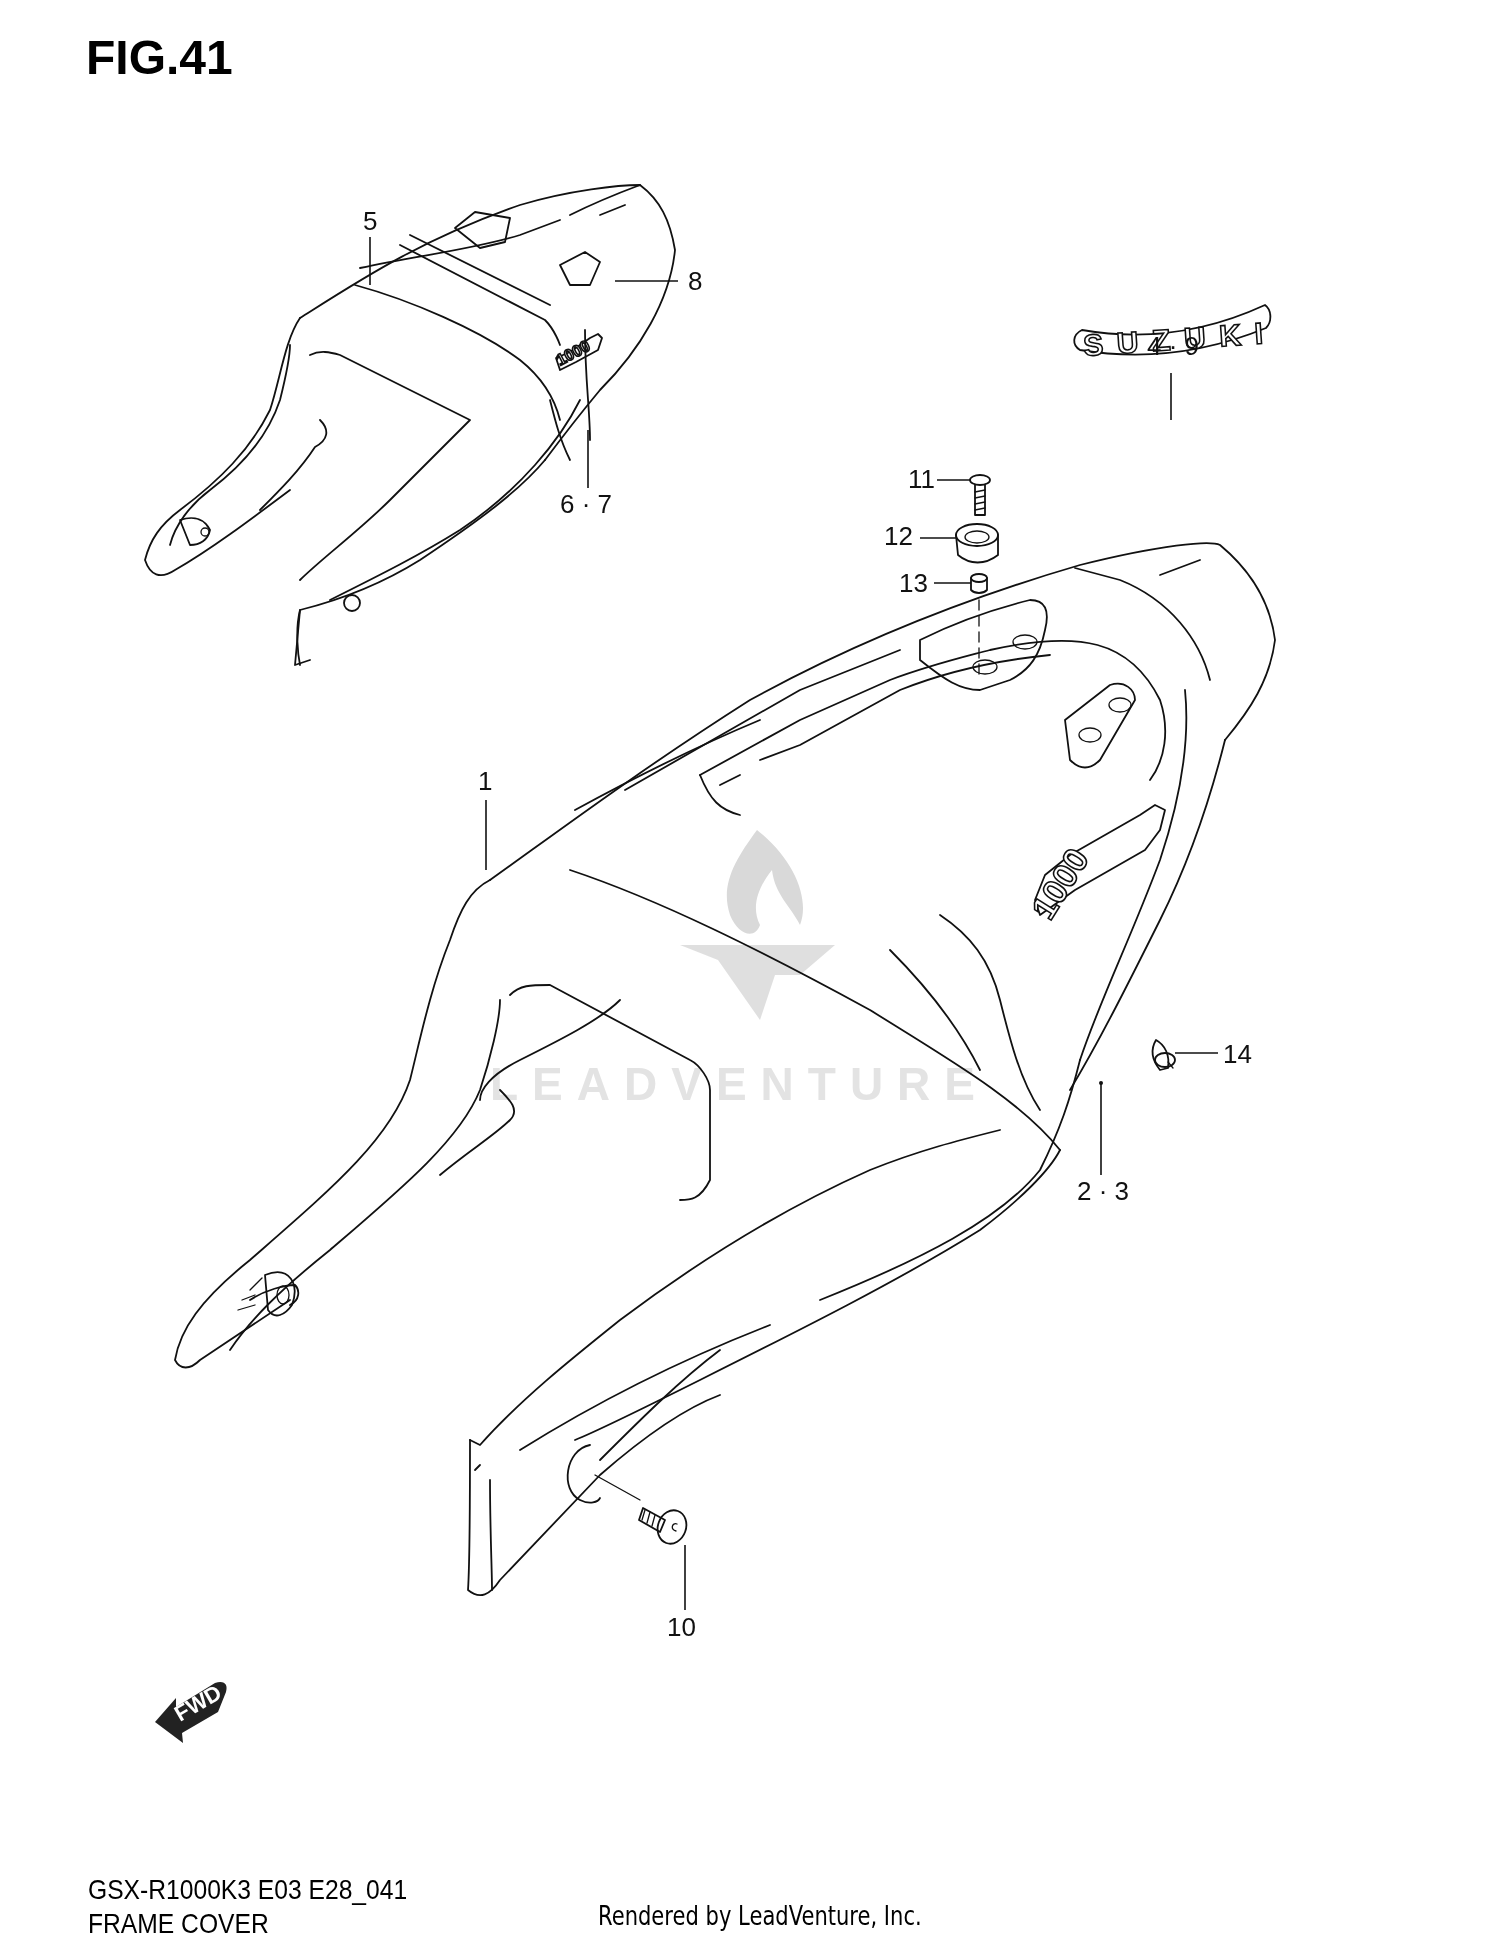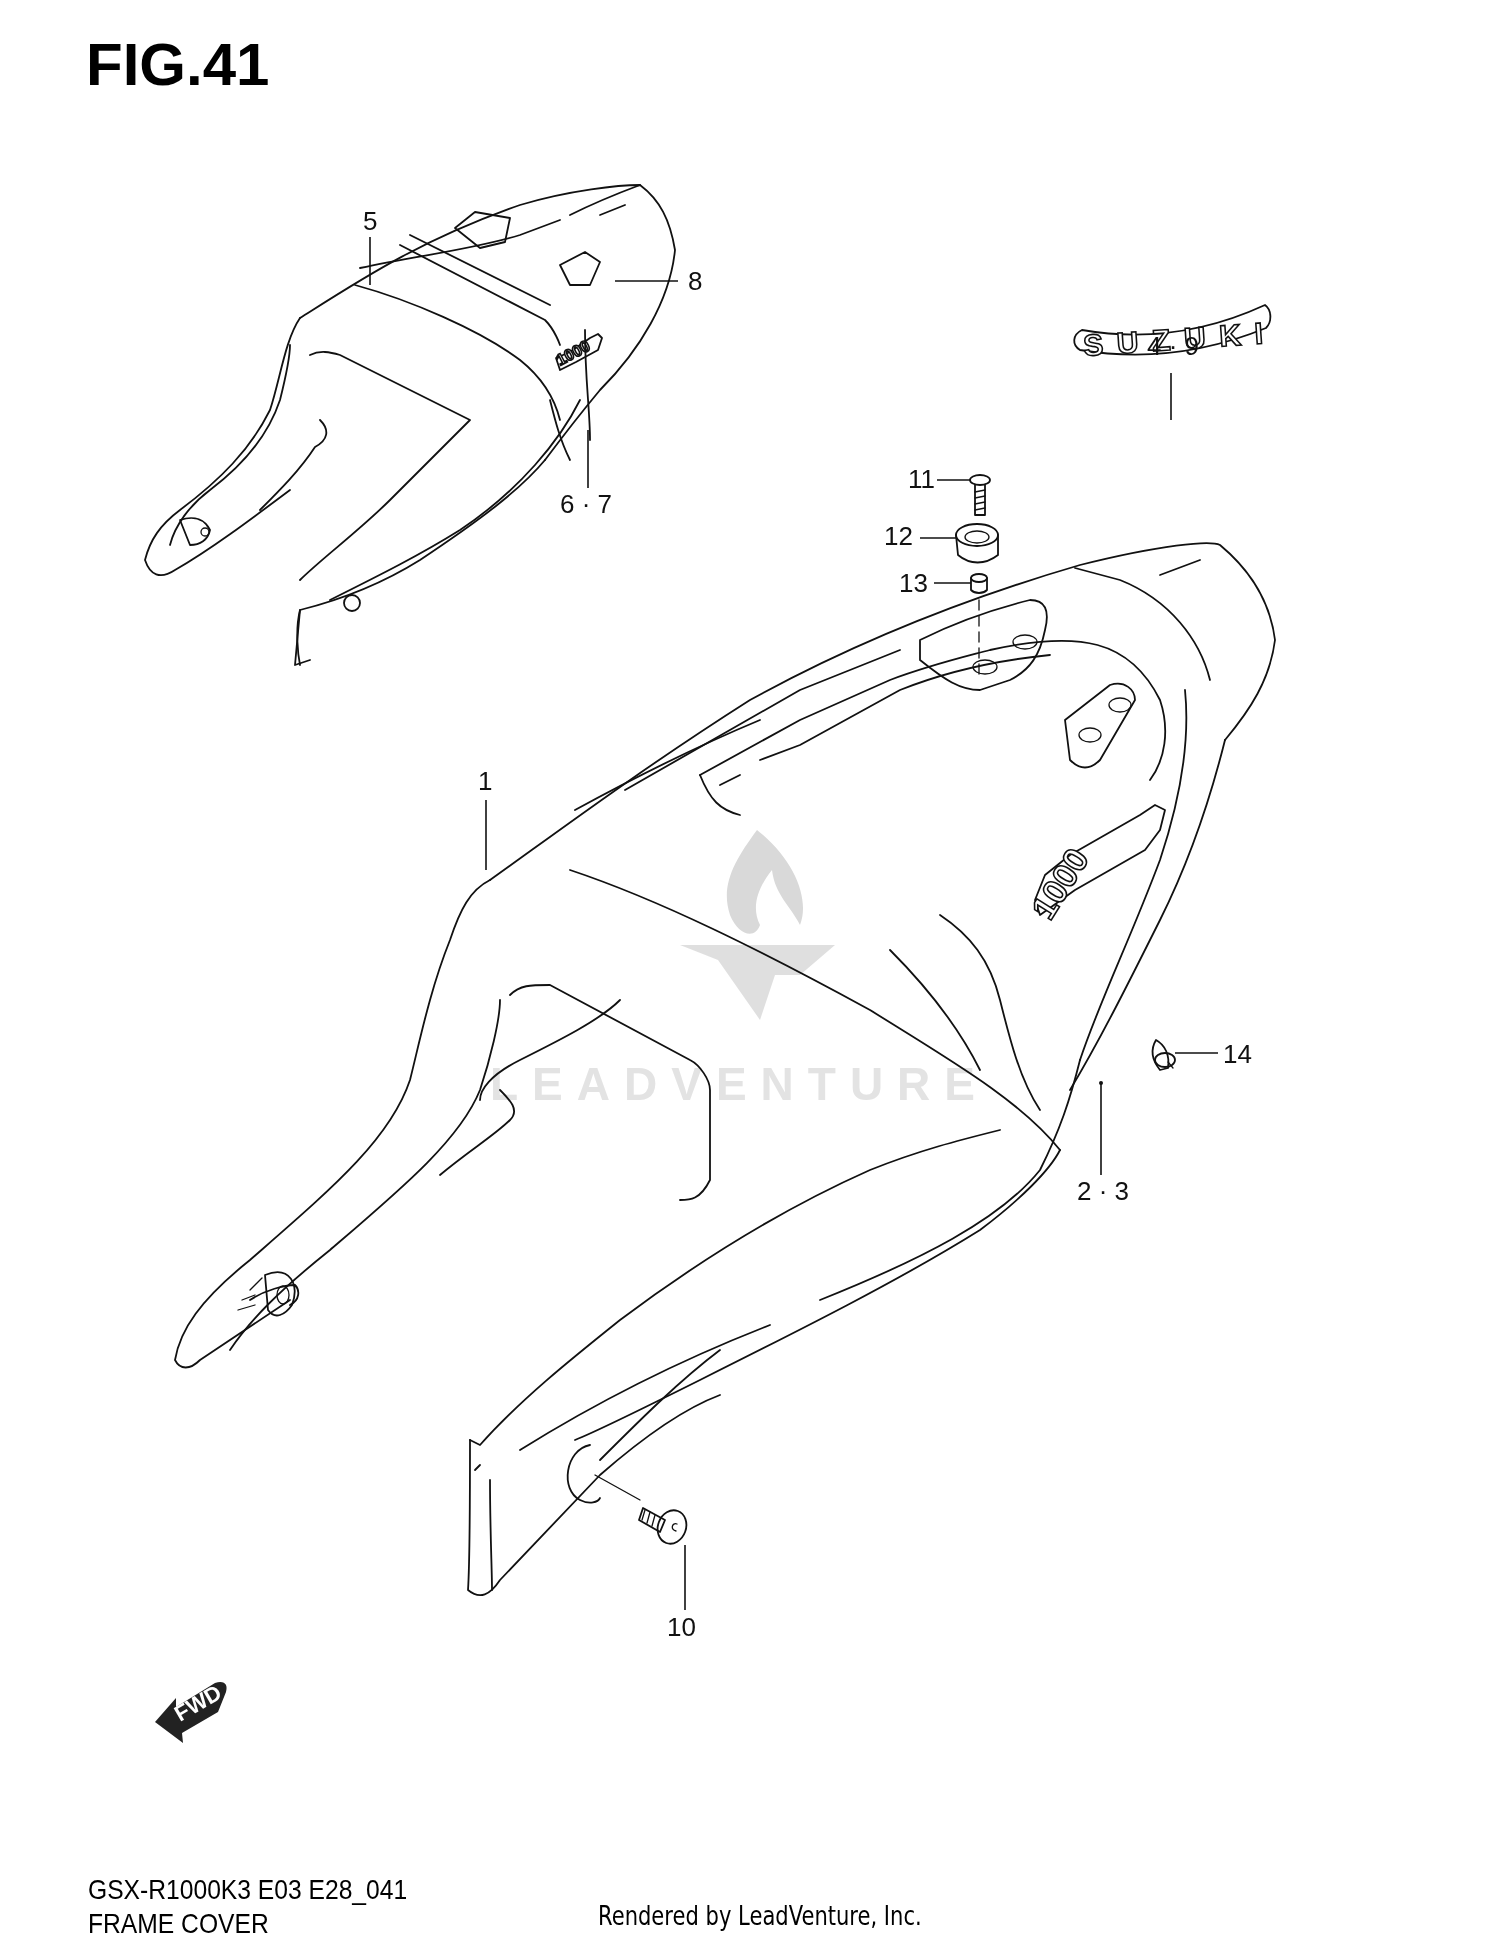--- a/index.html
+++ b/index.html
@@ -1,18 +1,18 @@
 <!DOCTYPE html>
 <html><head>
 <meta charset="utf-8">
 <style>
   html, body { margin: 0; padding: 0; background: #ffffff; }
   body { width: 1500px; height: 1941px; position: relative; overflow: hidden;
          font-family: "Liberation Sans", sans-serif; color: #000; }
-  .fig-title { position: absolute; left: 86px; top: 30px; font-size: 60px; font-weight: bold;
+  .fig-title { position: absolute; left: 86px; top: 30px; font-size: 48px; font-weight: bold;
                font-family: "Liberation Sans", sans-serif; letter-spacing: 0px; }
   .footer-code { position: absolute; left: 88px; top: 1874px; font-size: 28px;
                  font-family: "Liberation Sans", sans-serif; transform: scaleX(0.88); transform-origin: left; }
   .footer-name { position: absolute; left: 88px; top: 1908px; font-size: 28px;
                  font-family: "Liberation Sans", sans-serif; transform: scaleX(0.88); transform-origin: left; }
   .footer-credit { position: absolute; left: 598px; top: 1900px; font-size: 27px;
                    font-family: "DejaVu Sans", sans-serif; transform: scaleX(0.78); transform-origin: left; }
   svg.drawing { position: absolute; left: 0; top: 0; width: 1500px; height: 1941px; }
   .ln { fill: none; stroke: #111; stroke-width: 1.8; stroke-linecap: round; stroke-linejoin: round; }
   .thin { fill: none; stroke: #111; stroke-width: 1.3; stroke-linecap: round; }

